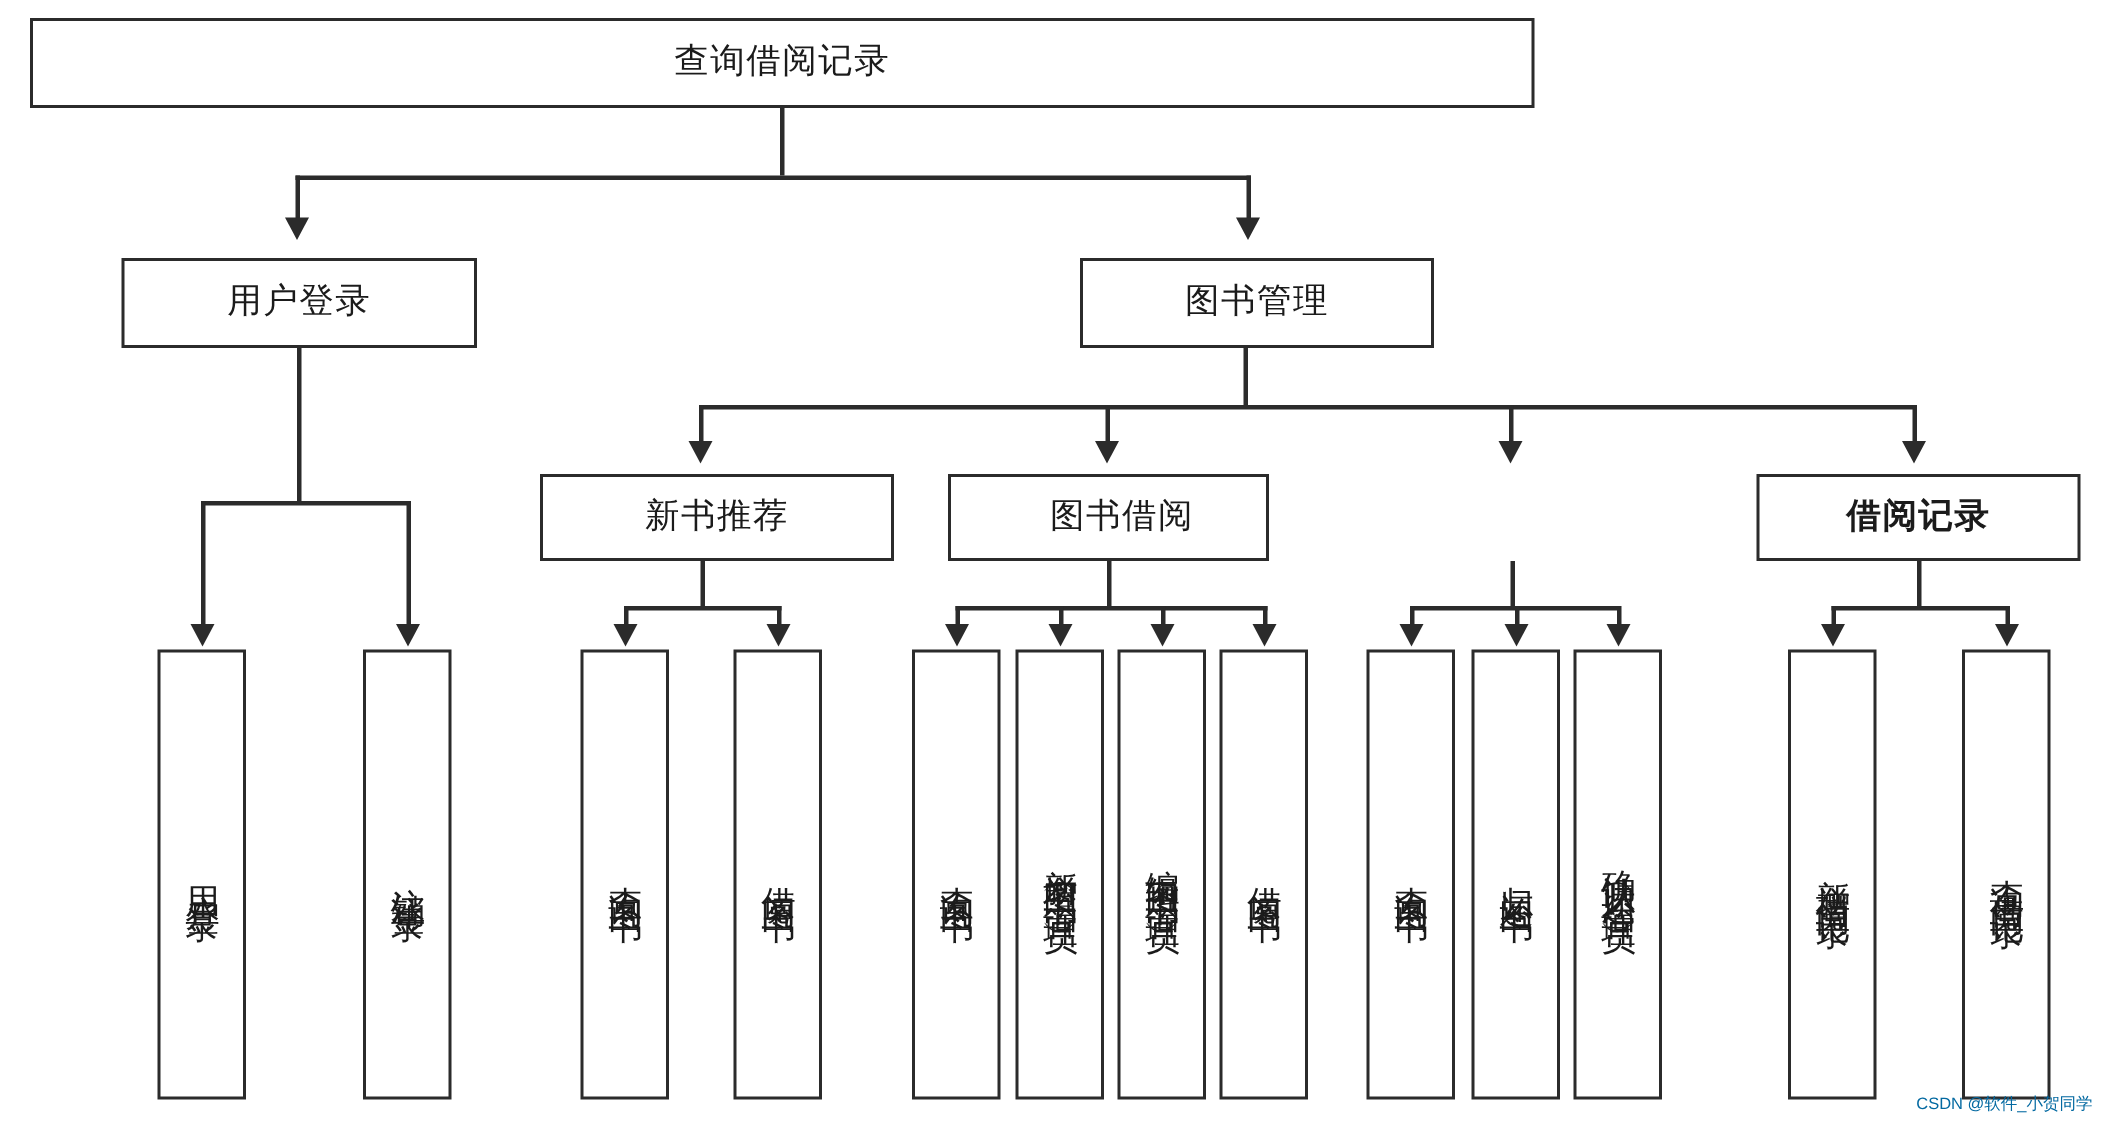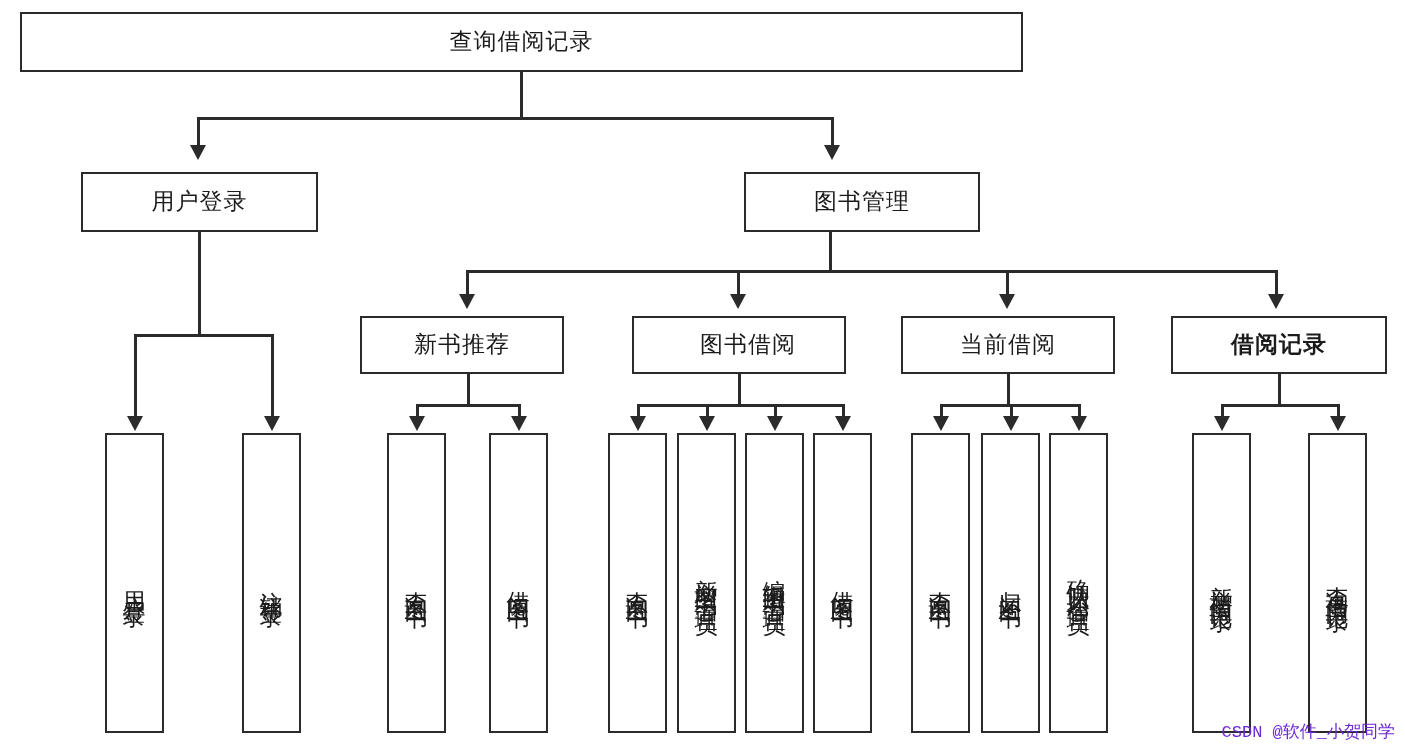--- a/index.html
+++ b/index.html
@@ -69,67 +69,66 @@
     border-left: 8px solid transparent;
     border-right: 8px solid transparent;
     border-top: 15px solid #2b2b2b;
     z-index: 2;
   }
   
   #watermark {
     position: absolute;
     right: 10px;
     bottom: 4px;
-    font-size: 17px;
-    color: #6d28d9;
+    font-size: 11px;
+    color: #0369a1;
     white-space: nowrap;
     z-index: 5;
-    font-family: Liberation Mono, monospace;
+    font-family: Liberation Sans, sans-serif;
   }
 </style>
 </head>
 <body>
 
 <div id="canvas">
 
   <div class="node h root" style="left:20px; top:12px; width:1003px; height:60px;">查询借阅记录</div>
 
   <div class="ln vz" style="left:520px; top:72px; height:45px;"></div>
 
   <div class="ln hz" style="left:197px; top:117px; width:637px;"></div>
 
   <div class="ln vz" style="left:197px; top:117px; height:30px;"></div>
   <div class="arrow" style="left:190px; top:145px;"></div>
   <div class="ln vz" style="left:831px; top:117px; height:30px;"></div>
   <div class="arrow" style="left:824px; top:145px;"></div>
 
   <div class="node h" style="left:81px; top:172px; width:237px; height:60px;">用户登录</div>
-  <div class="node h" style="left:744px; top:172px; width:236px; height:60px;">图书管理</div>
+  <div class="node h" style="left:720px; top:172px; width:236px; height:60px;">图书管理</div>
 
   <div class="ln vz" style="left:198px; top:232px; height:104px;"></div>
   <div class="ln hz" style="left:134px; top:334px; width:138px;"></div>
   <div class="ln vz" style="left:134px; top:334px; height:84px;"></div>
   <div class="arrow" style="left:127px; top:416px;"></div>
   <div class="ln vz" style="left:271px; top:334px; height:84px;"></div>
   <div class="arrow" style="left:264px; top:416px;"></div>
 
   <div class="ln vz" style="left:829px; top:232px; height:40px;"></div>
   <div class="ln hz" style="left:466px; top:270px; width:812px;"></div>
   <div class="ln vz" style="left:466px; top:270px; height:26px;"></div>
   <div class="arrow" style="left:459px; top:294px;"></div>
   <div class="ln vz" style="left:737px; top:270px; height:26px;"></div>
   <div class="arrow" style="left:730px; top:294px;"></div>
   <div class="ln vz" style="left:1006px; top:270px; height:26px;"></div>
   <div class="arrow" style="left:999px; top:294px;"></div>
   <div class="ln vz" style="left:1275px; top:270px; height:26px;"></div>
   <div class="arrow" style="left:1268px; top:294px;"></div>
 
-  <div class="node h" style="left:360px; top:316px; width:204px; height:58px;">新书推荐</div>
+  <div class="node h" style="left:360px; top:316px; width:236px; height:58px;">新书推荐</div>
   <div class="node h" style="left:632px; top:316px; width:214px; height:58px;padding-left:18px;">图书借阅</div>
-  <div class="node h" style="left:901px; top:316px; width:214px; height:58px;">当前借阅</div>
   <div class="node h" style="left:1171px; top:316px; width:216px; height:58px;font-weight:bold;">借阅记录</div>
 
   <div class="ln vz" style="left:467px; top:374px; height:32px;"></div>
   <div class="ln hz" style="left:416px; top:404px; width:105px;"></div>
   <div class="ln vz" style="left:416px; top:404px; height:14px;"></div>
   <div class="arrow" style="left:409px; top:416px;"></div>
   <div class="ln vz" style="left:518px; top:404px; height:14px;"></div>
   <div class="arrow" style="left:511px; top:416px;"></div>
 
   <div class="ln vz" style="left:738px; top:374px; height:32px;"></div>

